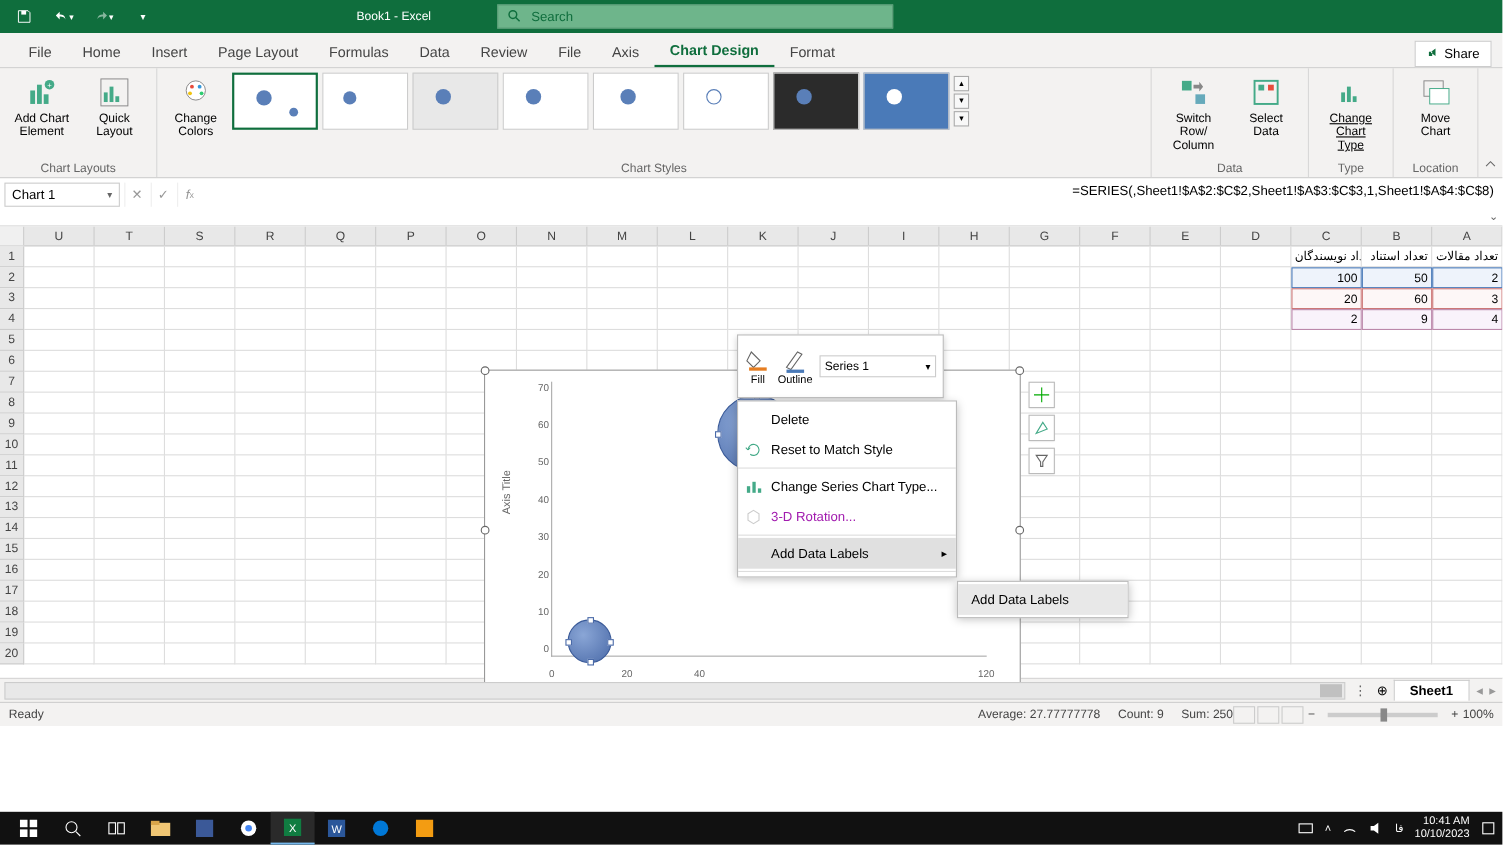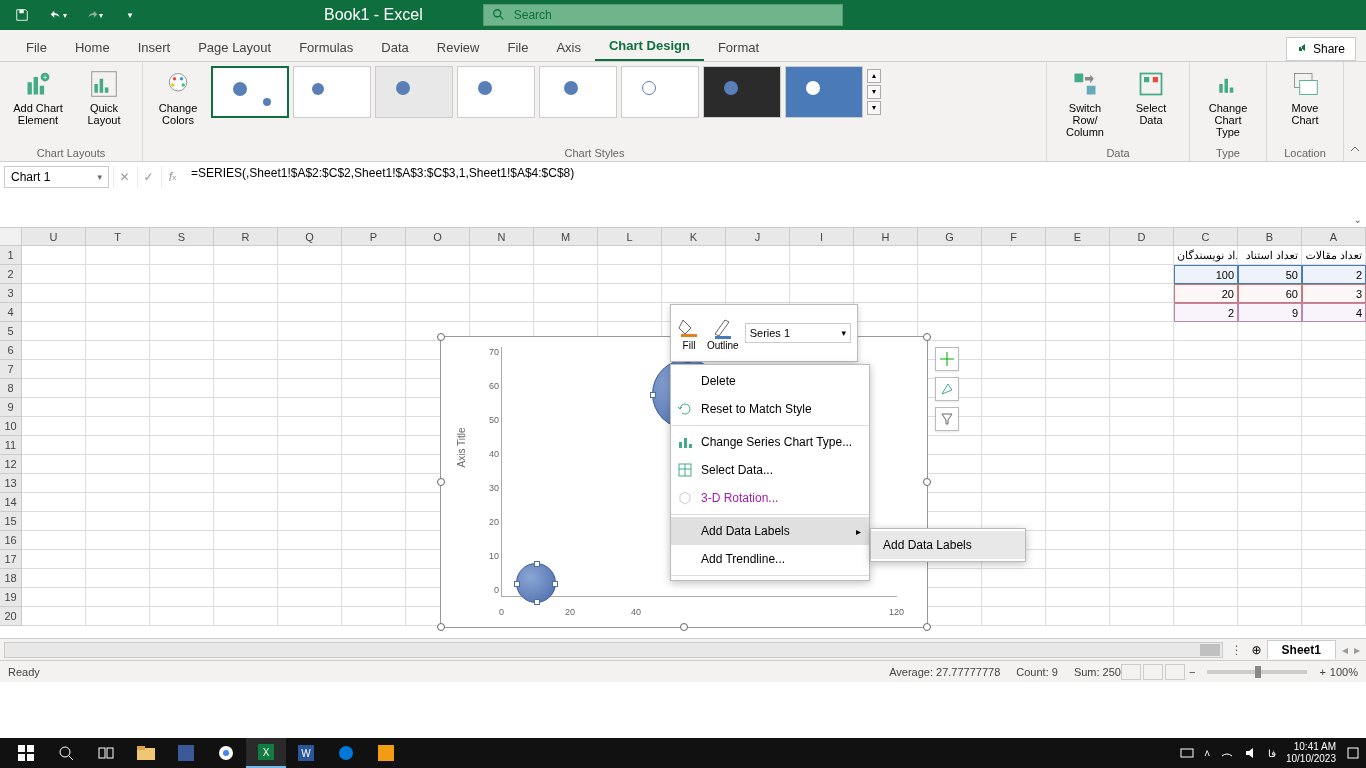--- a/index.html
+++ b/index.html
@@ -3,21 +3,21 @@
 <meta charset="utf-8">
 <style>
 * { margin: 0; padding: 0; box-sizing: border-box; font-family: 'Segoe UI', Tahoma, sans-serif; }
 body { width: 1366px; height: 768px; background: #fff; overflow: hidden; position: relative; font-size: 12px; }
 
 
 .titlebar { height: 30px; background: #0f6e3d; display: flex; align-items: center; color: #fff; }
 .titlebar-left { display: flex; align-items: center; gap: 8px; padding-left: 8px; }
 .titlebar-left .tb-btn { width: 28px; height: 24px; display: flex; align-items: center; justify-content: center; }
 .titlebar-left svg { width: 14px; height: 14px; fill: #fff; }
-.doc-title { flex: 0 0 auto; text-align: center; color: #fff; font-size: 16px; padding: 0 20px; margin-left: 160px; }
+.doc-title { flex: 0 0 auto; text-align: center; color: #fff; font-size: 11px; padding: 0 20px; margin-left: 160px; }
 .search-bar { width: 360px; height: 22px; background: #6eb58b; display: flex; align-items: center; padding: 0 8px; margin-left: 40px; border: 1px solid #5a9c77; }
 .search-bar svg { width: 14px; height: 14px; fill: #0f6e3d; margin-right: 8px; }
 .search-bar span { color: #0f6e3d; font-size: 12px; }
 .titlebar-right { margin-left: auto; display: flex; align-items: center; gap: 4px; padding-right: 4px; }
 .user-name { font-size: 12px; margin-right: 6px; }
 .avatar { width: 22px; height: 22px; border-radius: 50%; background: #8fc99f; display: flex; align-items: center; justify-content: center; font-size: 10px; color: #0f6e3d; font-weight: bold; }
 .tb-win-btn { width: 42px; height: 30px; display: flex; align-items: center; justify-content: center; }
 .tb-win-btn svg { width: 12px; height: 12px; fill: #fff; stroke: #fff; }
 
 
@@ -37,21 +37,21 @@
 .chart-styles { display: flex; gap: 4px; align-items: center; }
 .chart-style-thumb { width: 78px; height: 52px; border: 1px solid #ccc; background: #fff; position: relative; font-size: 6px; }
 .chart-style-thumb.dark { background: #2b2b2b; }
 .chart-style-thumb.blue { background: #4a7ab8; }
 .chart-style-thumb .mini-bubble { position: absolute; border-radius: 50%; background: #5a7fb8; }
 .style-arrows { width: 16px; display: flex; flex-direction: column; gap: 2px; }
 .style-arrows div { width: 14px; height: 14px; border: 1px solid #aaa; background: #f8f8f8; font-size: 8px; text-align: center; line-height: 12px; }
 .ribbon-collapse { margin-left: auto; width: 22px; display: flex; align-items: flex-end; justify-content: center; padding-bottom: 6px; }
 
 
-.namebox-row { height: 66px; display: flex; border-bottom: 1px solid #ccc; }
+.namebox-row { height: 44px; display: flex; border-bottom: 1px solid #ccc; text-align: right; }
 .namebox { width: 105px; height: 22px; border: 1px solid #ccc; margin: 4px; display: flex; align-items: center; padding: 0 6px; justify-content: space-between; }
 .namebox span { font-size: 12px; }
 .fx-btns { display: flex; align-items: flex-start; padding-top: 4px; gap: 2px; }
 .fx-btn { width: 22px; height: 22px; display: flex; align-items: center; justify-content: center; border-left: 1px solid #eee; color: #999; }
 .formula-input { flex: 1; padding: 4px 8px; font-size: 12px; position: relative; }
 .formula-input .expand-handle { position: absolute; right: 4px; bottom: 2px; font-size: 10px; color: #666; }
 
 
 .grid-area { position: relative; height: 410px; overflow: hidden; background: #fff; }
 .col-headers { position: absolute; top: 0; left: 0; right: 0; height: 18px; background: #e8e8e8; display: flex; border-bottom: 1px solid #ccc; }
@@ -290,21 +290,21 @@
   <div class="ribbon-group">
     <div class="ribbon-group-body">
       <div class="ribbon-btn">
         <div class="icon-box">
             <svg viewBox="0 0 32 32">
               <rect x="6" y="16" width="4" height="10" fill="#4a8"></rect>
               <rect x="12" y="10" width="4" height="16" fill="#4a8"></rect>
               <rect x="18" y="20" width="4" height="6" fill="#4a8"></rect>
             </svg>
           </div>
-        <span style="white-space:pre-line;">Change Chart Type</span>
+        <span style="white-space:pre-line;text-decoration:underline;">Change Chart Type</span>
       </div>
     </div>
     <div class="ribbon-group-label">Type</div>
   </div>
 
   <div class="ribbon-group">
     <div class="ribbon-group-body">
       <div class="ribbon-btn">
         <div class="icon-box">
             <svg viewBox="0 0 32 32">
@@ -946,42 +946,31 @@
   </div>
   <div style="height:1px;background:#ddd;margin:2px 0;"></div>
   <div class="ctx-item">
     <svg class="ctx-icon" viewBox="0 0 16 16">
         <rect x="2" y="8" width="3" height="6" fill="#4a8"></rect>
         <rect x="7" y="4" width="3" height="10" fill="#4a8"></rect>
         <rect x="12" y="10" width="3" height="4" fill="#4a8"></rect>
       </svg>
     <span>Change Series Chart Type...</span>
   </div>
-  <div class="ctx-item">
-    <svg class="ctx-icon" viewBox="0 0 16 16">
-        <rect x="2" y="2" width="12" height="12" fill="none" stroke="#4a8"></rect>
-        <line x1="2" y1="7" x2="14" y2="7" stroke="#4a8"></line>
-        <line x1="8" y1="2" x2="8" y2="14" stroke="#4a8"></line>
-      </svg>
-    <span>Select Data...</span>
-  </div>
   <div class="ctx-item disabled">
     <svg class="ctx-icon" viewBox="0 0 16 16">
         <path d="M3 5l5-3 5 3v6l-5 3-5-3z" fill="none" stroke="#ccc"></path>
       </svg>
     <span>3-D Rotation...</span>
   </div>
   <div style="height:1px;background:#ddd;margin:2px 0;"></div>
   <div class="ctx-item hover">
     <span>Add Data Labels</span>
     <span class="arrow">▸</span>
   </div>
-  <div class="ctx-item">
-      <span>Add Trendline...</span>
-    </div>
   <div style="height:1px;background:#ddd;margin:2px 0;"></div>
 </div>
 
 <div class="sub-menu">
   <div class="sub-item hover">
       <span>Add Data Labels</span>
     </div>
 </div>
 
 <div class="sheet-tabs-row">

